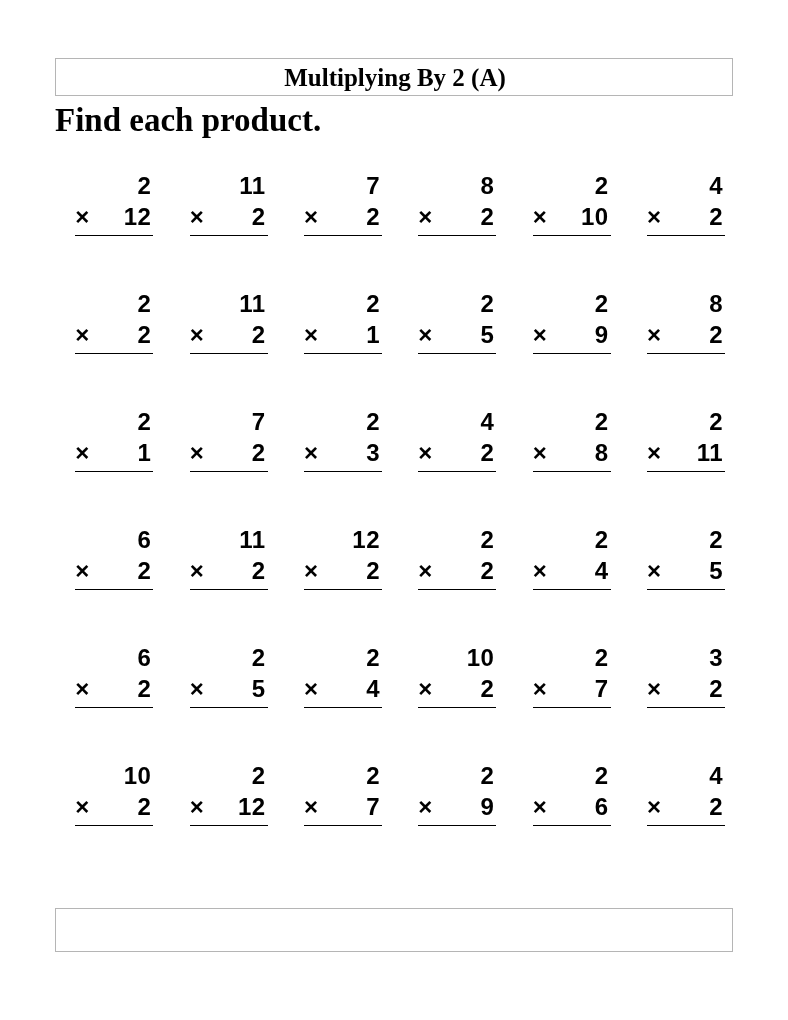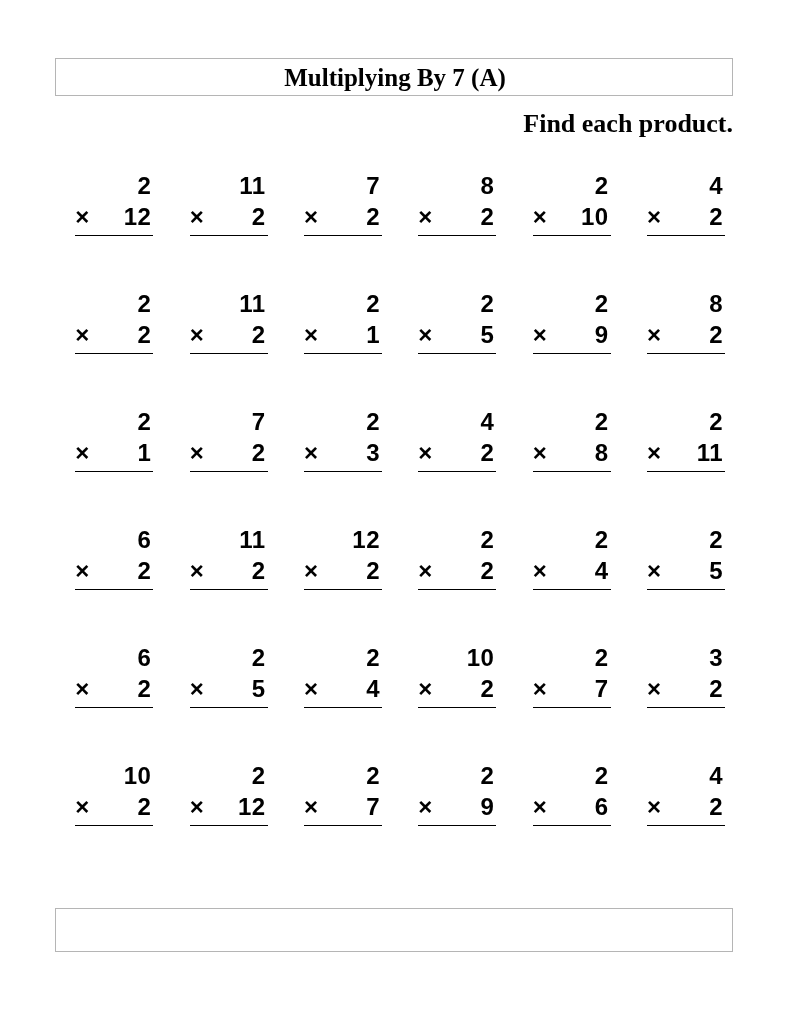--- a/index.html
+++ b/index.html
@@ -40,25 +40,24 @@
     text-align: center;
     font-size: 25px;
     font-weight: bold;
     font-family: "Liberation Serif", serif;
   }
   .subtitle {
     position: absolute;
     left: 55px;
     top: 102px;
     width: 678px;
-    text-align: right;
-    font-size: 26px;
+    text-align: left;
+    font-size: 33px;
     font-weight: bold;
     font-family: "Liberation Serif", serif;
-    margin-top: 7px;
   }
   .grid {
     position: absolute;
     left: 55px;
     top: 165px;
     width: 686px;
     display: grid;
     grid-template-columns: repeat(6, 1fr);
     grid-auto-rows: 118px;
   }
@@ -117,21 +116,21 @@
     border: 1px solid #b5b5b5;
     box-sizing: border-box;
   }
 </style>
 </head>
 <body>
 
 <div class="page">
 
   <div class="title-box">
-    <div class="title-text">Multiplying By 7 (A)</div>
+    <div class="title-text">Multiplying By 2 (A)</div>
   </div>
 
   <div class="subtitle">Find each product.</div>
 
   <div class="grid">
       <div class="problem">
         <div class="prob-inner">
           <div class="operand-top">2</div>
           <div class="operand-row">
             <span class="op-sign">×</span>

